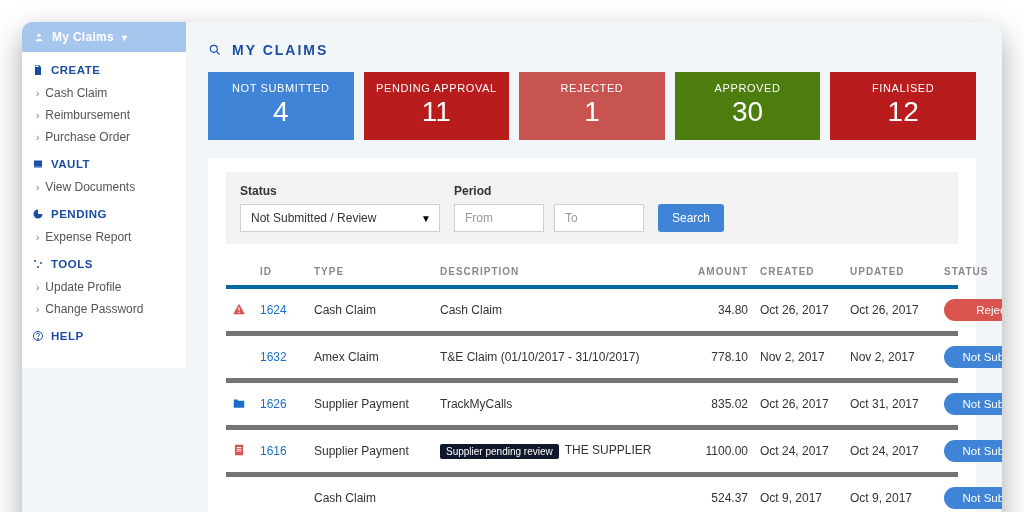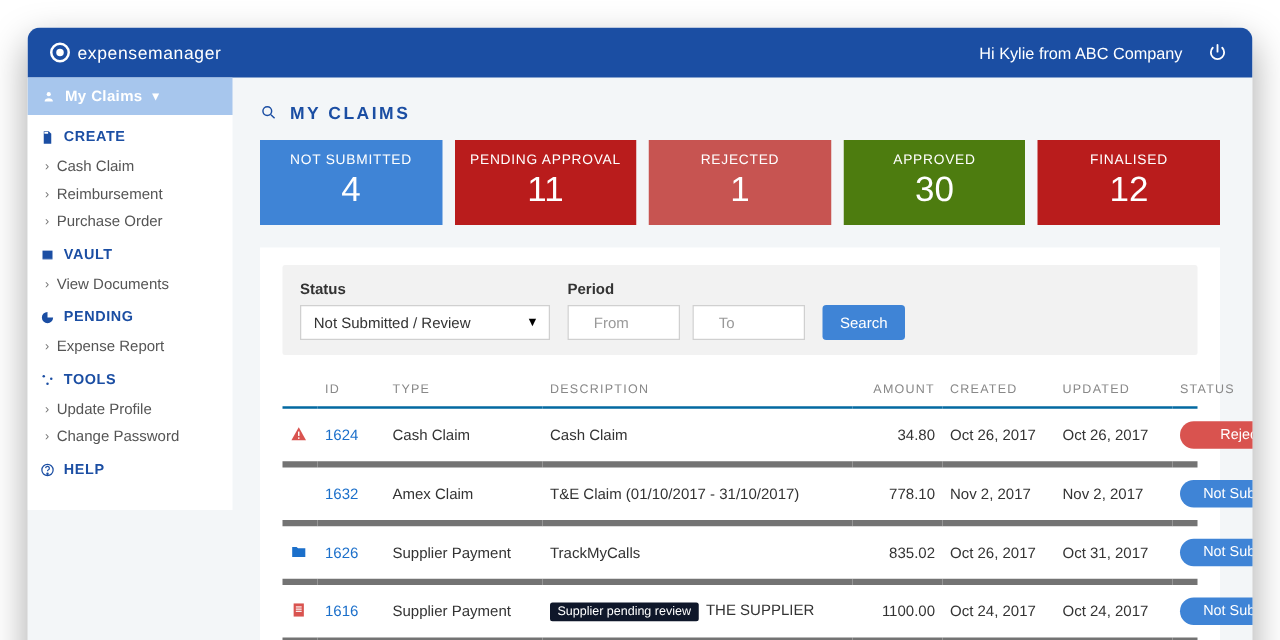--- a/index.html
+++ b/index.html
@@ -34,57 +34,42 @@
     .tile.blue  { background:#3f84d6; }
     .tile.dark  { background:#b91c1c; }
     .tile.red   { background:#c75451; }
     .tile.green { background:#4d7c0f; }
     .tile.gray  { background:#b91c1c; }
     .card { background:#fff; margin-top:18px; padding:14px 18px 0 18px; }
     .filters { display:flex; align-items:flex-end; gap:14px; background:#f2f2f2; padding:12px 14px 12px 14px; border-radius:2px; }
     .fgrp .flabel { font-size:12px; font-weight:600; color:#333; margin-bottom:6px; }
     .fselect { position:relative; width:200px; height:28px; background:#fff; border:1px solid #d0d0d0; display:flex; align-items:center; padding:0 10px; font-size:12px; color:#333; }
     .fselect .caret { position:absolute; right:8px; top:50%; transform:translateY(-50%); font-size:10px; color:#000; }
-    .finput { width:90px; height:28px; background:#fff; border:1px solid #d0d0d0; padding:0 20px; font-size:12px; color:#999; display:flex; align-items:center; }
+    .finput { width:90px; height:28px; background:#fff; border:1px solid #d0d0d0; padding:0 10px; font-size:12px; color:#999; display:flex; align-items:center; }
     .btn-search { background:#3f84d6; color:#fff; border:none; border-radius:3px; height:28px; padding:0 14px; font-size:12px; cursor:pointer; }
     table.claims { width:100%; border-collapse:collapse; margin-top:14px; table-layout:fixed; }
     table.claims col.c-icon{width:28px;} col.c-id{width:54px;} col.c-type{width:126px;} col.c-desc{width:248px;} col.c-amt{width:72px;} col.c-created{width:90px;} col.c-updated{width:94px;} col.c-status{width:auto;}
-    table.claims thead th { text-align:left; font-size:10px; letter-spacing:1px; color:#888; font-weight:400; padding:8px 6px; border-bottom:2px solid #0369a1; }
+    table.claims thead th { text-align:left; font-size:10px; letter-spacing:1px; color:#888; font-weight:700; padding:8px 6px; border-bottom:4px solid #0369a1; }
     table.claims thead th.right { text-align:right; }
     table.claims tbody td { padding:10px 6px; border-bottom:5px solid #737373; font-size:12px; color:#333; vertical-align:middle; }
     table.claims tbody td.right { text-align:right; }
     .id-link { color:#1b6fca; }
     .row-icon { width:14px; height:14px; display:inline-block; }
     .chip { display:inline-block; color:#fff; font-size:10px; padding:2px 6px; border-radius:2px; margin-right:6px; vertical-align:middle; }
     .chip.red { background:#0f172a; }
     .status-pill { display:inline-block; min-width:110px; text-align:center; color:#fff; font-size:11.5px; border-radius:14px; padding:5px 14px; }
     .status-pill.red  { background:#d9534f; }
     .status-pill.blue { background:#3f84d6; }
   </style>
 </head>
 <body>
 
 <div class="stage">
   <div class="shadow-wrap">
 
-    <div class="topbar">
-      <div class="brand">
-        <span class="brand-logo"></span>
-        <span class="brand-name">expensemanager</span>
-      </div>
-      <div class="topbar-right">
-        <span>Hi Kylie from ABC Company</span>
-        <span class="power">
-          <svg width="16" height="16" viewBox="0 0 24 24" fill="none" stroke-width="2.2" stroke-linecap="round">
-            <path d="M12 3v8"></path>
-              <path d="M6.3 6.3A8 8 0 1 0 17.7 6.3"></path>
-          </svg>
-        </span>
-      </div>
-    </div>
 
     <div class="below-top">
       <div class="sidebar">
         <div class="sb-active">
           <svg class="person" viewBox="0 0 24 24" fill="#fff">
               <circle cx="12" cy="8" r="4"></circle>
               <path d="M4 22c0-4 4-6 8-6s8 2 8 6z"></path>
             </svg>
           <span>My Claims</span>
           <span style="font-size:10px;">▾</span>

